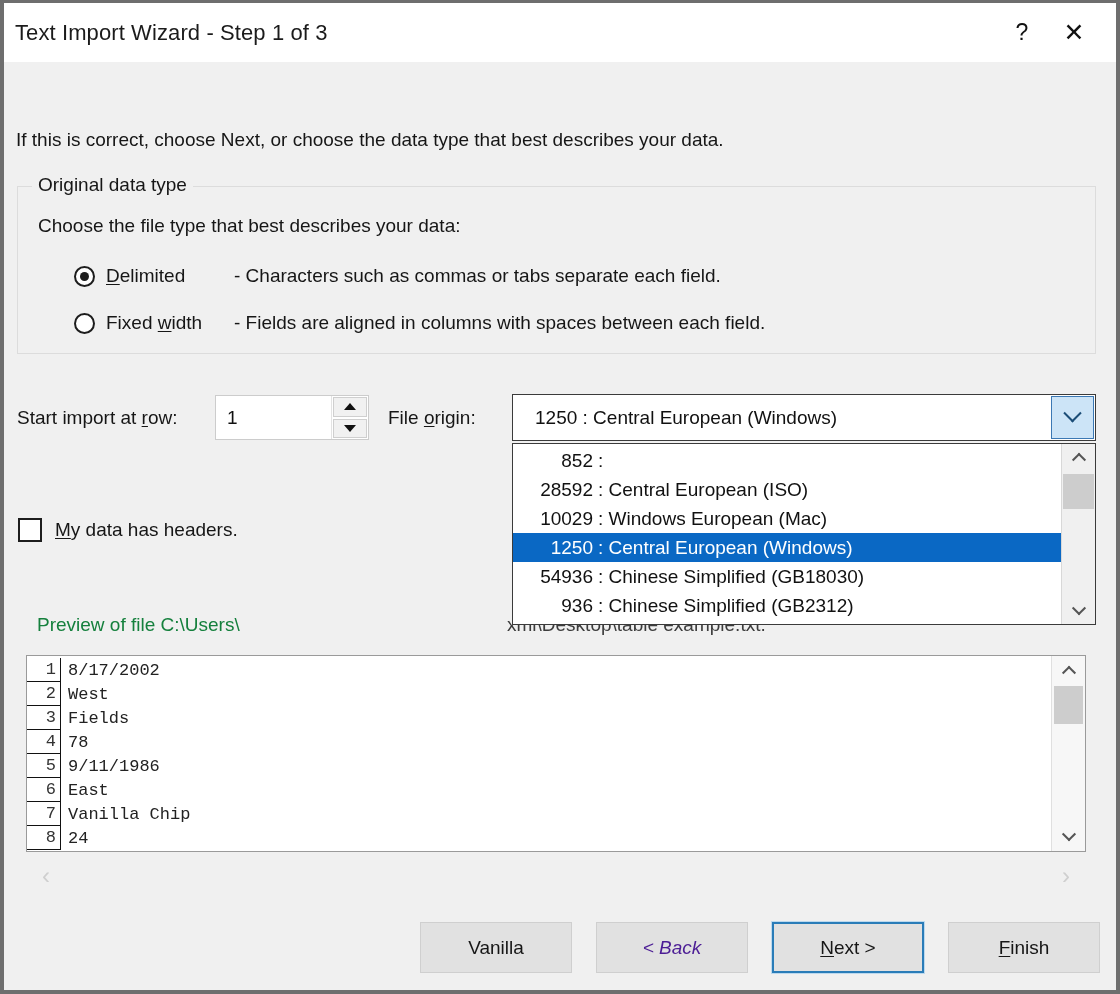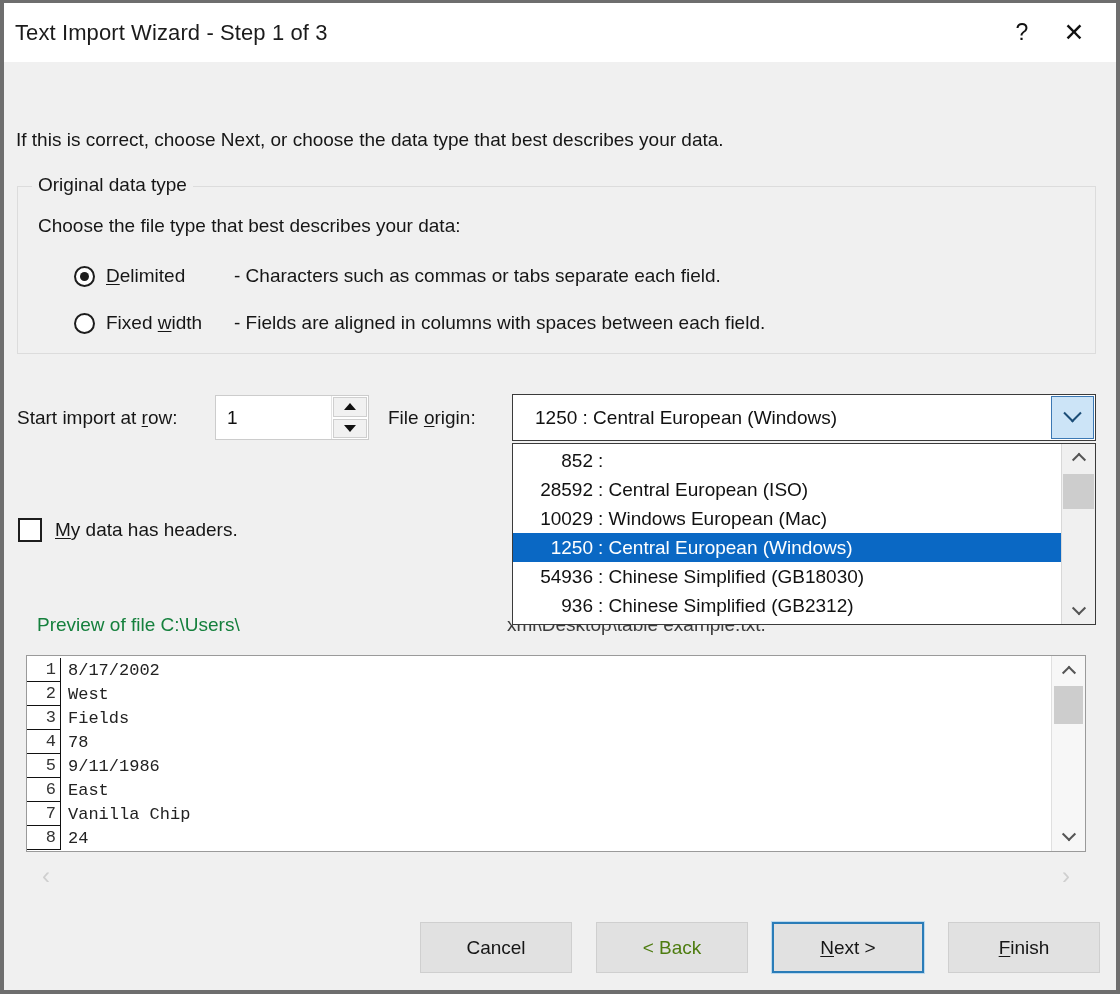--- a/index.html
+++ b/index.html
@@ -326,21 +326,21 @@
   .btn {
     width: 152px; height: 51px;
     background: #e1e1e1;
     border: 1px solid #cfcfcf;
     font-family: "Liberation Sans", sans-serif;
     font-size: 19px;
     color: #161616;
     display: flex; align-items: center; justify-content: center;
     cursor: default;
   }
-  .btn.disabled { color: #4d7c0f; }
+  .btn.disabled { color: #4c1d95; font-style: italic; }
   .btn.focused {
     border: 2px solid #2a7cb8;
     outline: 1px solid #bcd9ee;
   }
 </style>
 </head>
 <body>
 
 <div class="window">
 
@@ -491,21 +491,21 @@
           </div>
       </div>
     </div>
 
     <div class="hscroll">
       <span class="hchev">‹</span>
       <span class="hchev">›</span>
     </div>
 
     <div class="btn-row">
-      <div class="btn">Cancel</div>
+      <div class="btn">Vanilla</div>
       <div class="btn disabled">&lt; Back</div>
       <div class="btn focused">
           <u>N</u>
           <span>ext &gt;</span>
         </div>
       <div class="btn">
           <u>F</u>
           <span>inish</span>
         </div>
     </div>

